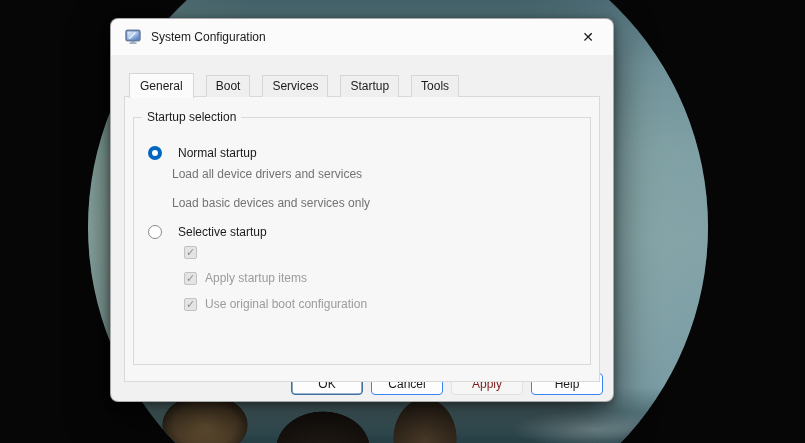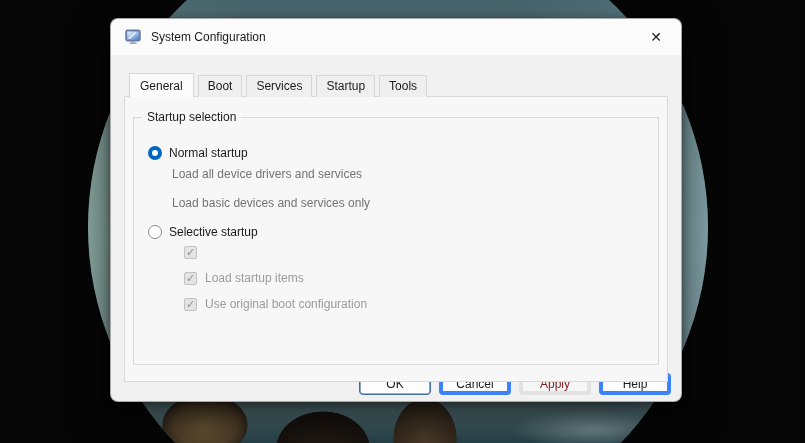--- a/index.html
+++ b/index.html
@@ -31,21 +31,21 @@
       radial-gradient(ellipse 64px 46px at 117px 38px, #6e5838 0%, #53412a 48%, #32281c 66%, rgba(0,0,0,0) 67%),
       radial-gradient(ellipse 80px 64px at 235px 62px, #211b15 0%, #17120e 58%, rgba(0,0,0,0) 59%),
       radial-gradient(ellipse 58px 74px at 337px 52px, #4e3d2b 0%, #352a1e 54%, rgba(0,0,0,0) 55%),
       radial-gradient(ellipse 135px 32px at 505px 42px, rgba(222,236,235,0.38) 0%, rgba(222,236,235,0) 60%),
       radial-gradient(ellipse 90px 40px at 585px 60px, #16262b 0%, rgba(22,38,43,0) 70%),
       linear-gradient(180deg, rgba(30,56,64,0) 0%, rgba(30,56,64,0.85) 35%, #14303a 72%, #0d2530 100%);
   }
 
   
   .dialog {
-    position:absolute; left:110px; top:18px; width:572px; height:384px;
+    position:absolute; left:110px; top:18px; width:504px; height:384px;
     background:#f1f1f1;
     border:1px solid rgba(0,0,0,0.30);
     border-radius:8px;
     box-shadow:0 16px 40px rgba(0,0,0,0.65), 0 2px 8px rgba(0,0,0,0.4);
     font-size:12px; color:#1b1b1b;
   }
   .titlebar {
     height:36px; display:flex; align-items:center;
     padding:0 8px 0 14px;
     background:#fbfbfb; border-radius:8px 8px 0 0;
@@ -59,60 +59,60 @@
   }
 
   
   .tabstrip {
     position:absolute; left:13px; top:55px; right:13px; height:23px;
     display:flex; align-items:flex-end; padding-left:5px; z-index:2;
   }
   .tab {
     padding:3px 9px 4px; background:#efefef;
     border:1px solid #d6d6d6; border-bottom:none;
-    margin-right:4px; color:#1b1b1b; white-space:nowrap;
+    margin-right:12px; color:#1b1b1b; white-space:nowrap;
   }
   .tab.active {
     background:#fbfbfb; padding:5px 10px 5px;
     margin-bottom:-1px; position:relative; z-index:3;
   }
 
   
   .pane {
     position:absolute; left:13px; top:77px; right:13px; height:286px;
     background:#f7f7f7; border:1px solid #d9d9d9; z-index:1;
   }
   .groupbox {
     position:absolute; left:8px; top:20px; right:8px; bottom:16px;
     border:1px solid #d9d9d9; padding-top:28px;
   }
   .groupbox-label {
     position:absolute; top:-8px; left:8px;
     background:#f7f7f7; padding:0 5px; color:#1b1b1b;
   }
 
-  .option-row { display:flex; align-items:center; gap:7px; margin:0 0 7px 14px; }
+  .option-row { display:flex; align-items:center; gap:16px; margin:0 0 7px 14px; }
   .radio {
     width:14px; height:14px; border-radius:50%;
     border:1px solid #8a8a8a; background:#fff; flex:0 0 auto;
   }
   .radio.checked { border:4px solid #0067c0; }
   .option-desc { margin:0 0 15px 38px; color:#737373; }
   .sub-option { display:flex; align-items:center; gap:8px; margin:5px 0 12px 50px; color:#9b9b9b; }
   .checkbox {
     width:13px; height:13px; border-radius:2px; flex:0 0 auto;
     background:#e4e4e4; border:1px solid #c2c2c2;
     color:#8f8f8f; font-size:11px; line-height:11px; text-align:center;
   }
 
   
   .button-row { position:absolute; right:10px; bottom:6px; display:flex; gap:8px; }
   .btn {
     width:72px; height:22px; border-radius:4px;
-    background:#fdfdfd; border:4px solid #3b82f6;
+    background:#fdfdfd; border:1px solid #3b82f6;
     display:flex; align-items:center; justify-content:center;
     font-size:12px; color:#1b1b1b; cursor:default;
   }
   .btn.default { border:1px solid #3e6f9e; box-shadow:inset 0 0 0 0.6px #3e6f9e; }
   .btn.disabled { background:#f6f6f6; border-color:#e2e2e2; color:#7f1d1d; }
 </style>
 </head>
 <body>
 
 <div class="wp-circle">
@@ -171,21 +171,21 @@
       <div class="sub-option">
         <span class="checkbox">
           <span>✓</span>
         </span>
       </div>
 
       <div class="sub-option">
         <span class="checkbox">
           <span>✓</span>
         </span>
-        <span>Load startup items</span>
+        <span>Apply startup items</span>
       </div>
 
       <div class="sub-option">
         <span class="checkbox">
           <span>✓</span>
         </span>
         <span>Use original boot configuration</span>
       </div>
     </div>
   </div>

